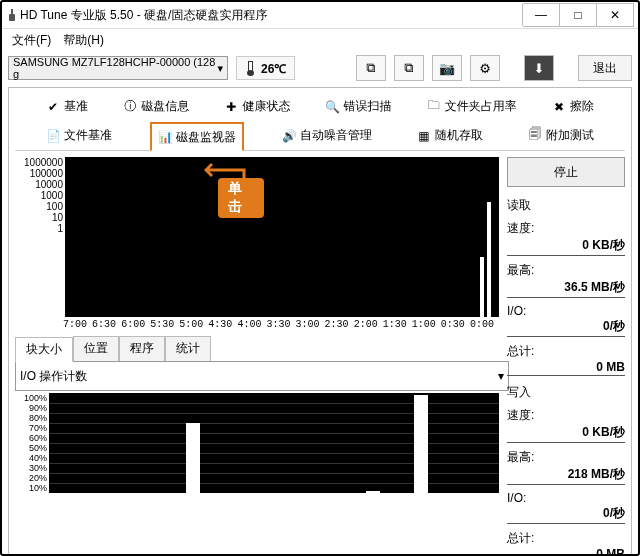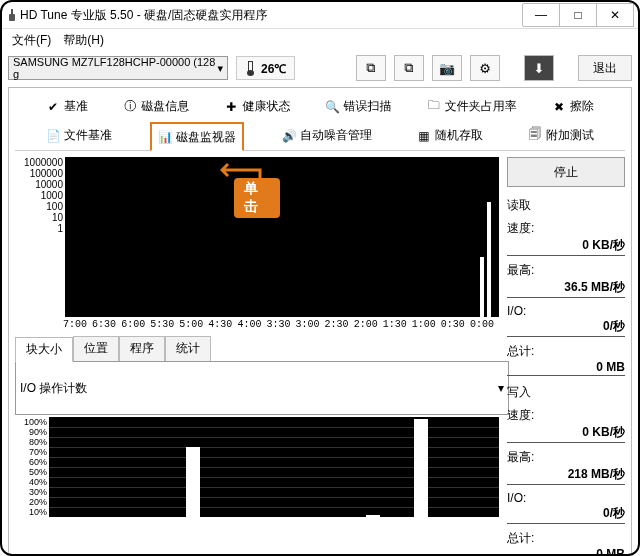--- a/index.html
+++ b/index.html
@@ -1,36 +1,36 @@
 <!DOCTYPE html>
 <html><head>
 <meta charset="utf-8">
 <style>
 html,body{margin:0;padding:0;font-family:"Microsoft YaHei","SimSun",Arial,sans-serif;font-size:12px;color:#000;background:#fff}
-.card{width:636px;height:552px;border:2px solid #000;border-radius:12px;margin:0;position:relative;background:#fff;overflow:hidden}
+.card{width:636px;height:552px;border:2px solid #000;border-radius:3px;margin:0;position:relative;background:#fff;overflow:hidden}
 .titlebar{height:26px;display:flex;align-items:center;padding:0 4px;border-bottom:1px solid #ddd}
 .titlebar .title{flex:1;font-size:12px;padding-left:2px}
 .sys-btn{width:36px;height:22px;border:1px solid #bbb;border-radius:0;background:#fff;display:flex;align-items:center;justify-content:center;margin-left:-1px;font-size:12px;cursor:pointer}
 .sys-btn:first-of-type{border-top-left-radius:2px;border-bottom-left-radius:2px}
 .menubar{height:22px;display:flex;align-items:center;gap:4px;padding:0 6px}
 .menubar span{padding:2px 4px;cursor:pointer}
 .toolbar{display:flex;align-items:center;gap:8px;padding:4px 6px}
 .drive-select{flex:0 0 210px;height:22px;border:1px solid #999;background:#efefef;padding:0 4px;display:flex;align-items:center;justify-content:space-between;font-size:11px}
 .icon-btn{width:28px;height:24px;border:1px solid #bbb;background:#f8f8f8;display:flex;align-items:center;justify-content:center;font-size:13px;cursor:pointer}
 .temp-box{height:22px;padding:0 8px;border:1px solid #ccc;display:flex;align-items:center;gap:6px;background:#f8f8f8}
 .exit-btn{height:24px;padding:0 14px;border:1px solid #bbb;background:#f4f4f4;display:flex;align-items:center;cursor:pointer}
 .spacer{flex:1}
 .panel{margin:2px 6px 6px 6px;border:1px solid #bbb;padding:4px 6px 6px 6px}
 .tab-row{display:flex;flex-wrap:wrap}
 .tab{display:flex;align-items:center;gap:4px;padding:3px 6px;border:1px solid transparent;cursor:pointer;font-size:12px}
 .tab .ic{width:14px;text-align:center;font-size:12px}
 .tab.active{border:2px solid #e07a1a;border-bottom:1px solid #fff;background:#fff;position:relative;top:1px}
 .tab-row.row1{justify-content:space-between;padding:0 24px}
 .tab-row.row2{justify-content:space-between;padding:0 24px;border-bottom:1px solid #ccc}
-.callout{position:absolute;left:218px;top:160px;z-index:20}
+.callout{position:absolute;left:202px;top:160px;z-index:20}
 .callout svg{display:block}
 .callout .label{position:absolute;left:14px;top:16px;background:#e07a1a;color:#fff;font-size:14px;padding:2px 10px;border-radius:4px;font-weight:bold}
 .content{display:flex;gap:8px;margin-top:6px}
 .left-col{flex:1}
 .right-col{flex:0 0 118px}
 .stop-btn{height:28px;border:1px solid #999;background:#eee;display:flex;align-items:center;justify-content:center;cursor:pointer;margin-bottom:10px;font-size:12px}
 .group{border:0}
 .group-title{font-size:12px;margin:8px 0 4px 0}
 .stat-label{font-size:12px;margin-top:6px}
 .stat-value{font-size:12px;text-align:right;font-weight:bold;border-bottom:1px solid #555;padding-bottom:1px;font-family:Arial}
@@ -39,21 +39,21 @@
 .yaxis-lbl{font-size:11px;font-weight:bold;margin-bottom:2px}
 .chart-wrap{display:flex}
 .yaxis{display:flex;flex-direction:column;justify-content:flex-start;align-items:flex-end;font-size:10px;padding-right:2px;font-family:Arial}
 .chart-bars{position:absolute;right:8px;bottom:0;display:flex;gap:3px;align-items:flex-end}
 .chart-bars .bar{width:4px;background:#fff}
 .xaxis{display:flex;font-size:10px;padding-left:0;font-family:Liberation Mono, monospace;margin-top:2px}
 .xaxis.time span{flex:1;text-align:left}
 .sub-tabs{display:flex;margin-top:6px}
 .sub-tab{padding:3px 10px;border:1px solid #bbb;border-bottom:none;background:#f3f3f3;font-size:12px;cursor:pointer}
 .sub-tab.active{background:#fff;border-bottom:1px solid #fff;position:relative;top:1px}
-.io-select{width:100%;height:20px;border:1px solid #999;display:flex;align-items:center;justify-content:space-between;padding:16px 4px;background:#fff}
+.io-select{width:100%;height:20px;border:1px solid #999;display:flex;align-items:center;justify-content:space-between;padding:4px 4px;background:#fff}
 .chart2{width:100%;height:100px;background:#000;position:relative}
 .grid-line{position:absolute;left:0;right:0;height:1px;background:#333}
 .vbar{position:absolute;bottom:0;background:#fff}
 .thermo-icon{display:inline-block;width:10px;height:14px;position:relative}
 .thermo-icon::before{content:"";position:absolute;left:3px;top:0;width:3px;height:9px;border:1px solid #333;border-bottom:none}
 .thermo-icon::after{content:"";position:absolute;left:2px;top:9px;width:7px;height:6px;border-radius:50%;background:#333}
 .app-icon{display:inline-block;width:12px;height:12px;position:relative}
 .app-icon::before{content:"";position:absolute;left:3px;top:5px;width:6px;height:7px;background:#555;border-radius:1px}
 .app-icon::after{content:"";position:absolute;left:5px;top:0;width:2px;height:6px;background:#555}
 </style>

